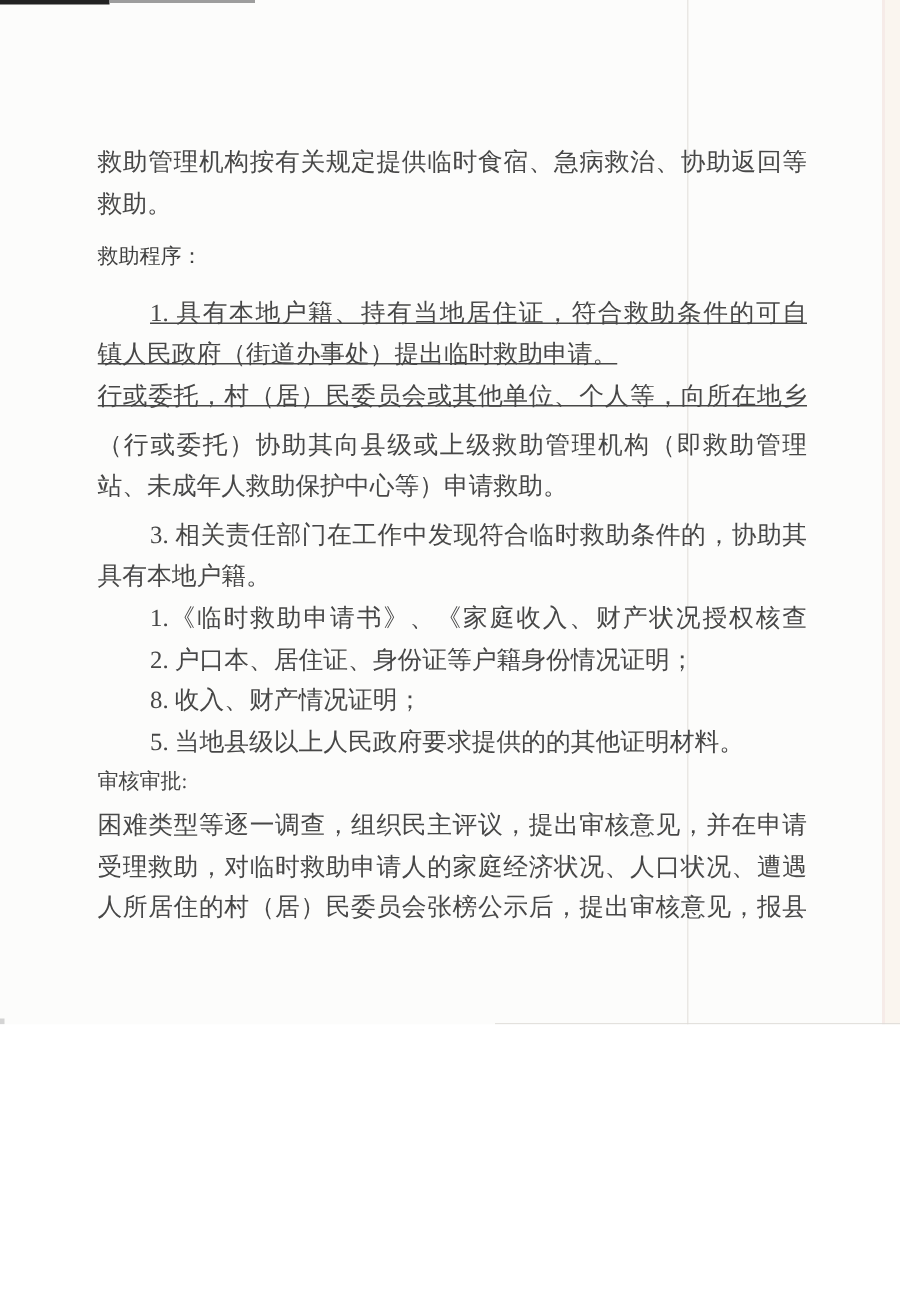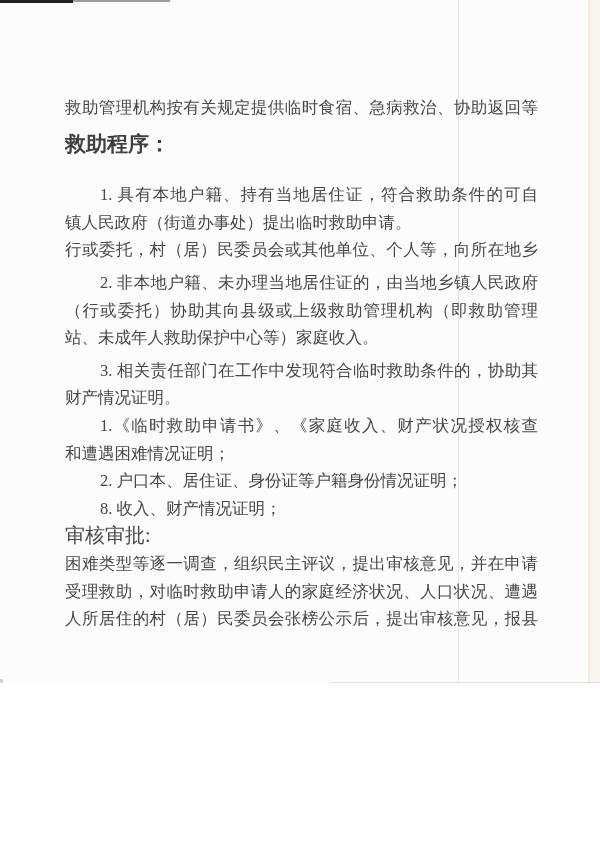--- a/index.html
+++ b/index.html
@@ -33,35 +33,35 @@
   
   .doc-body{
     position:absolute;left:65px;top:94px;width:473px;
     color:var(--text);
     font-size:16.5px;
     letter-spacing:0;
   }
   .block{margin:0;}
   .gap5{margin-top:5px;}
   .gap8{margin-top:8px;}
-  .gap10{margin-top:24px;}
+  .gap10{margin-top:10px;text-decoration:underline;}
   .gap13{margin-top:13px;}
   .line{
     height:27.6px;line-height:27.6px;overflow:hidden;
     text-align:justify;text-align-last:justify;
   }
   .line.last{text-align-last:left;}
   .line.ind{text-indent:35px;}
   .heading .line{
     font-family:"Liberation Sans","DejaVu Sans",sans-serif;
-    font-weight:bold;color:var(--heading);font-size:21px;
+    font-weight:normal;color:var(--heading);font-size:14px;
     text-align-last:left;
   }
   .subheading .line{
-    font-weight:normal;color:var(--text);font-size:20px;
+    font-weight:normal;color:var(--text);font-size:14px;
     text-align-last:left;
   }
   .footer{
     position:absolute;left:0;top:799px;width:600px;
     text-align:center;
     font-size:11px;line-height:14px;
     letter-spacing:2.5px;
     color:var(--footer_text);
   }
 </style>
@@ -73,47 +73,49 @@
   <div class="top-bar-gray"></div>
   <div class="fold-line"></div>
   <div class="edge-cream"></div>
   <div class="edge-line"></div>
   <div class="bottom-line"></div>
   <div class="bottom-notch"></div>
 
   <div class="doc-body">
       <div class="block body">
         <div class="line">救助管理机构按有关规定提供临时食宿、急病救治、协助返回等</div>
+        <div class="line last">救助。</div>
       </div>
       <div class="block heading gap8">
         <div class="line last">救助程序：</div>
       </div>
       <div class="block body gap10">
         <div class="line ind">1. 具有本地户籍、持有当地居住证，符合救助条件的可自</div>
         <div class="line last">镇人民政府（街道办事处）提出临时救助申请。</div>
         <div class="line">行或委托，村（居）民委员会或其他单位、个人等，向所在地乡</div>
       </div>
       <div class="block body gap5">
-        <div class="line ind">2. 非本地户籍、未办理当地居住证的，由当地乡镇人民政府</div>
         <div class="line">（行或委托）协助其向县级或上级救助管理机构（即救助管理</div>
-        <div class="line last">站、未成年人救助保护中心等）家庭收入。</div>
+        <div class="line last">站、未成年人救助保护中心等）申请救助。</div>
       </div>
       <div class="block body gap5">
         <div class="line ind">3. 相关责任部门在工作中发现符合临时救助条件的，协助其</div>
-        <div class="line last">财产情况证明。</div>
+        <div class="line last">具有本地户籍。</div>
       </div>
       <div class="block body">
         <div class="line ind">1.《临时救助申请书》、《家庭收入、财产状况授权核查书》</div>
-        <div class="line last">和遭遇困难情况证明；</div>
       </div>
       <div class="block body">
         <div class="line ind last">2. 户口本、居住证、身份证等户籍身份情况证明；</div>
       </div>
       <div class="block body">
         <div class="line ind last">8. 收入、财产情况证明；</div>
+      </div>
+      <div class="block body">
+        <div class="line ind last">5. 当地县级以上人民政府要求提供的的其他证明材料。</div>
       </div>
       <div class="block subheading">
         <div class="line last">审核审批:</div>
       </div>
       <div class="block body">
         <div class="line">困难类型等逐一调查，组织民主评议，提出审核意见，并在申请</div>
         <div class="line">受理救助，对临时救助申请人的家庭经济状况、人口状况、遭遇</div>
         <div class="line">人所居住的村（居）民委员会张榜公示后，提出审核意见，报县</div>
       </div>
     </div>

